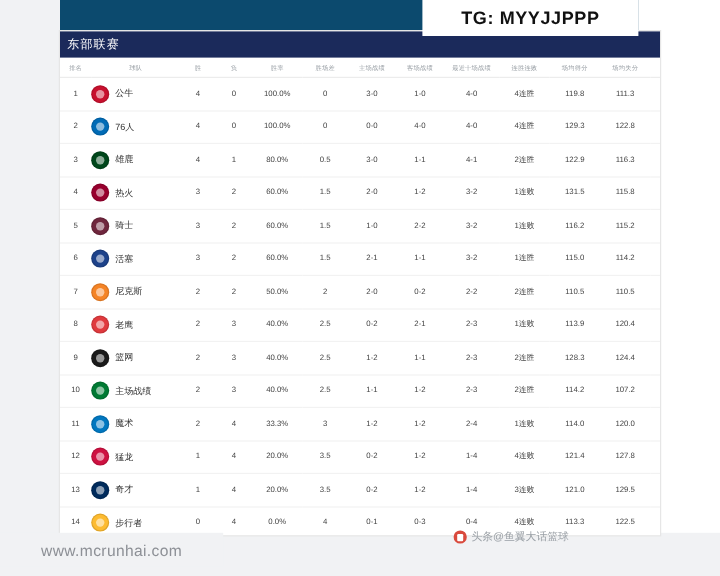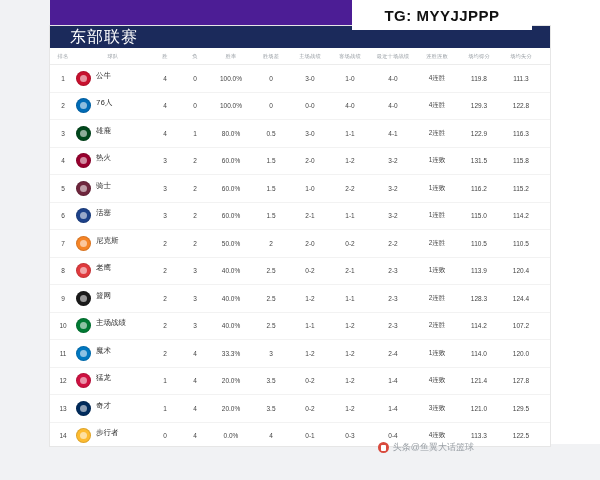--- a/index.html
+++ b/index.html
@@ -11,21 +11,21 @@
     height: 480px;
     background: #ffffff;
     font-family: "Liberation Sans", sans-serif;
     overflow: hidden;
     position: relative;
   }
   #stage {
     position: relative;
     width: 532px;
     height: 480px;
-    background: #4c1d95;
+    background: #0c4a6e;
   }
   
   .frame-left, .frame-right, .frame-top, .frame-bottom {
     position: absolute;
     background: #eceff1;
   }
   .frame-left { left:0; top:0; width:50px; height:480px; background:#f1f2f4; }
   .frame-right { right:0; top:0; width:50px; height:480px; background:#f1f2f4; }
   .frame-bottom { left:0; bottom:0; width:600px; height:36px; background:#f1f2f4; }
 
@@ -55,24 +55,24 @@
     width: 500px;
     height: 420px;
     background: #ffffff;
     box-shadow: 0 0 0 1px #e6e6e6;
     overflow: hidden;
   }
   .card-header {
     height: 22px;
     background: #1b2a5b;
     color: #ffffff;
-    font-size: 16px;
+    font-size: 10px;
     display: flex;
     align-items: center;
-    padding-left: 20px;
+    padding-left: 6px;
     letter-spacing: 1px;
   }
   table.standings {
     width: 100%;
     border-collapse: collapse;
     table-layout: fixed;
   }
   table.standings th {
     font-size: 5.2px;
     color: #9aa0a6;
@@ -97,22 +97,22 @@
     width: 26px;
     text-align: center;
   }
   td.team {
     text-align: left;
     width: 74px;
     padding-left: 2px;
   }
   .team-wrap {
     display: flex;
+    align-items: center;
     gap: 5px;
-    font-family: Liberation Mono, monospace;
   }
   .logo {
     width: 15px;
     height: 15px;
     border-radius: 50%;
     flex: 0 0 15px;
     box-shadow: inset 0 0 0 1px rgba(0,0,0,0.12);
     position: relative;
   }
   .logo::after {
@@ -515,18 +515,19 @@
             <td>0-4</td>
             <td>4连败</td>
             <td>113.3</td>
             <td>122.5</td>
             <td>-9.2</td>
           </tr>
         </tbody>
     </table>
   </div>
 
+  <div class="url-box">www.mcrunhai.com</div>
 
   <div class="tt-mark">
     <span class="tt-logo"></span>
     <span>头条@鱼翼大话篮球</span>
   </div>
 </div>
 
 </body></html>

